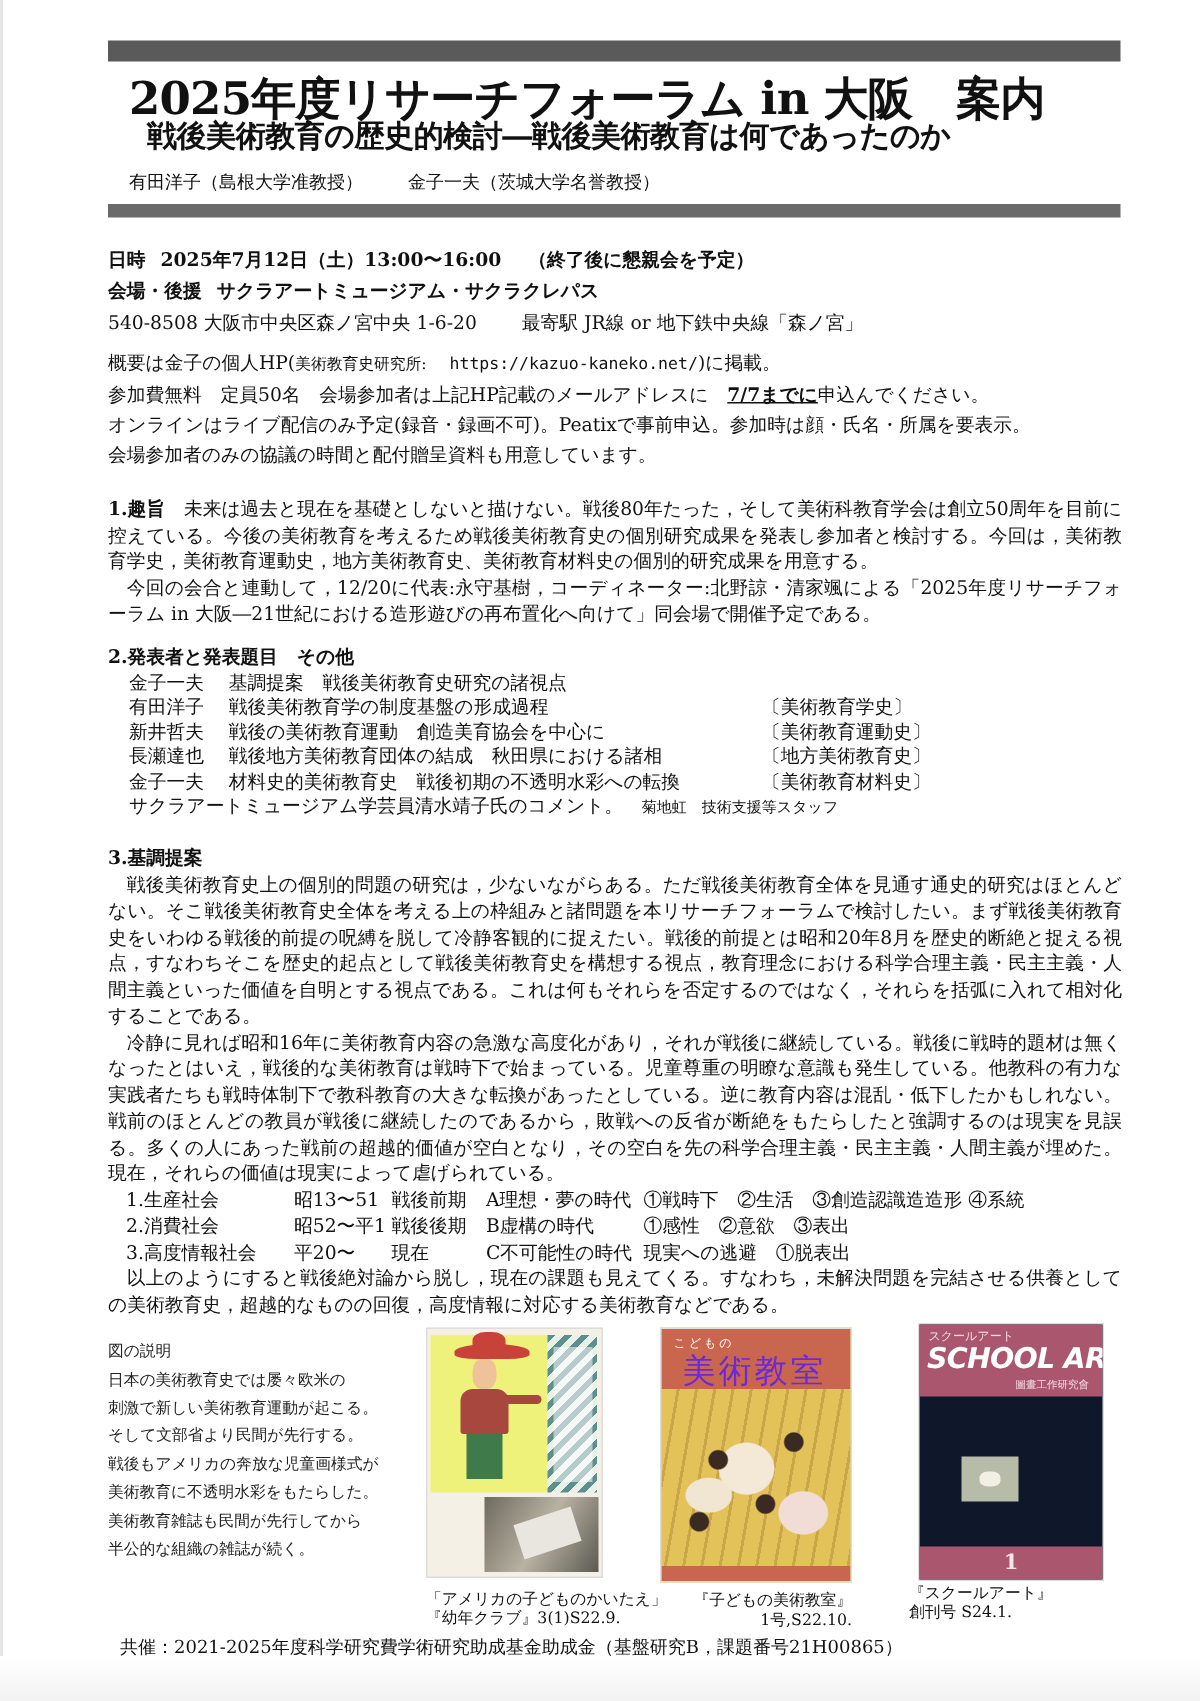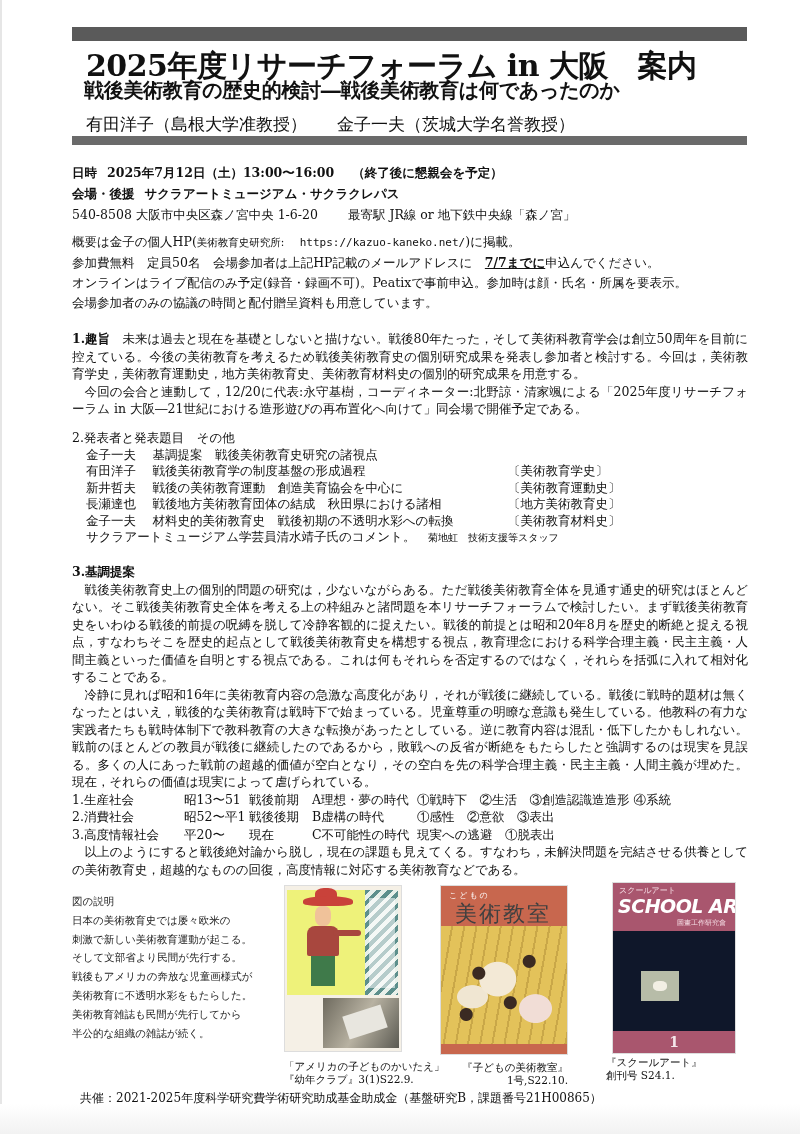--- a/index.html
+++ b/index.html
@@ -8,48 +8,48 @@
     background: #ffffff;
     font-family: "DejaVu Serif", "Liberation Serif", serif;
     color: #111;
     position: relative;
   }
   .page { position: absolute; left: 0; top: 0; width: 800px; height: 1134px; }
   .leftedge { position: absolute; left: 0; top: 0; width: 2px; height: 1134px; background: #e6e6e6; }
   .bar-top { position: absolute; left: 72px; top: 27px; width: 675px; height: 14px; background: #5a5a5a; }
   .bar-mid { position: absolute; left: 72px; top: 136px; width: 675px; height: 9px; background: #6a6a6a; }
   .title1 { position: absolute; left: 86px; top: 46px; font-size: 30px; font-weight: bold; letter-spacing: -0.5px; white-space: nowrap; }
-  .title2 { position: absolute; left: 84px; top: 77px; font-size: 20px; font-weight: bold; letter-spacing: -0.3px; white-space: nowrap; }
-  .authors { position: absolute; left: 86px; top: 113px; font-size: 17px; white-space: nowrap; }
+  .title2 { position: absolute; left: 98px; top: 77px; font-size: 20px; font-weight: bold; letter-spacing: -0.3px; white-space: nowrap; }
+  .authors { position: absolute; left: 86px; top: 113px; font-size: 12px; white-space: nowrap; }
   .authors .gap { display: inline-block; width: 30px; }
 
   .info { position: absolute; left: 72px; top: 162px; font-size: 12.5px; line-height: 21px; white-space: nowrap; }
   .info .row { height: 21px; }
   .info .bold { font-weight: bold; }
   .info .label { font-weight: bold; margin-right: 10px; }
   .info .sp { display: inline-block; width: 18px; }
   .info2 { position: absolute; left: 72px; top: 232px; font-size: 12.5px; line-height: 20px; white-space: nowrap; }
   .info2 .small { font-size: 10.5px; margin-top: 36px; }
   .info2 .mono { font-family: "DejaVu Sans Mono", "Liberation Mono", monospace; font-size: 11px; padding-left: 12px; }
   .underline { text-decoration: underline; font-weight: bold; }
 
   .sec { position: absolute; left: 72px; width: 676px; font-size: 12.5px; line-height: 17.5px; text-align: justify; }
   .sec .h { font-weight: bold; }
   .sec p { margin: 0; }
   .indent { text-indent: 1em; }
 
   .pres { position: absolute; left: 72px; top: 430px; width: 676px; font-size: 12.5px; line-height: 16.5px; }
-  .pres .h { font-weight: normal; }
+  .pres .h { font-weight: bold; }
   .pres .row { position: relative; height: 16.5px; padding-left: 14px; white-space: nowrap; }
   .pres .name { display: inline-block; width: 54px; }
   .pres .field { position: absolute; left: 436px; top: 0; }
   .pres .small { font-size: 10px; }
 
   .periods { font-size: 12.5px; line-height: 17.5px; }
-  .periods .prow { white-space: nowrap; position: relative; height: 17.5px; }
+  .periods .prow { white-space: nowrap; position: relative; height: 17.5px; margin-left: 12px; }
   .periods .c1 { position: absolute; left: 0; }
   .periods .c2 { position: absolute; left: 112px; }
   .periods .c3 { position: absolute; left: 177px; }
   .periods .c4 { position: absolute; left: 240px; }
   .periods .c5 { position: absolute; left: 345px; }
 
   .fig-desc { position: absolute; left: 72px; top: 892px; width: 200px; font-family: "DejaVu Sans", "Liberation Sans", sans-serif; font-size: 10.5px; line-height: 18.8px; color: #222; }
 
   .fig { position: absolute; }
   .fig .cap { font-size: 10.5px; line-height: 13px; white-space: nowrap; margin-top: 4px; }
@@ -67,21 +67,21 @@
   .c1-arm { position: absolute; left: 48px; top: 44px; width: 28px; height: 6px; background: #a8473e; border-radius: 3px; }
   .c1-legs { position: absolute; left: 26px; top: 70px; width: 24px; height: 30px; background: #3f7a4a; }
   .c1-text { position: absolute; left: 84px; top: 12px; width: 26px; height: 90px; background: rgba(255,255,255,0.55); }
   .c1-photo { position: absolute; left: 38px; top: 112px; width: 76px; height: 50px; background: linear-gradient(120deg, #6e6a5e, #b8b2a2 50%, #5b5a52); }
   .c1-photo-board { position: absolute; left: 60px; top: 124px; width: 40px; height: 24px; background: #e8e6df; transform: rotate(-18deg); }
 
   
   .cover2 { width: 126px; height: 168px; background: #e6c45c; border: 1px solid #ddd; }
   .c2-head { position: absolute; left: 0; top: 0; width: 126px; height: 40px; background: #c8674e; }
   .c2-small { position: absolute; left: 8px; top: 4px; font-size: 8px; color: #fff; letter-spacing: 2px; }
-  .c2-title { position: absolute; left: 14px; top: 13px; font-size: 22px; color: #404040; letter-spacing: 2px; white-space: nowrap; }
+  .c2-title { position: absolute; left: 14px; top: 13px; font-size: 22px; color: #6d28d9; letter-spacing: 2px; white-space: nowrap; }
   .c2-art { position: absolute; left: 0; top: 40px; width: 126px; height: 118px;
     background:
       radial-gradient(circle at 30% 40%, #3a2a22 0 6px, transparent 7px),
       radial-gradient(circle at 70% 30%, #3a2a22 0 6px, transparent 7px),
       radial-gradient(circle at 55% 65%, #3a2a22 0 6px, transparent 7px),
       radial-gradient(circle at 20% 75%, #3a2a22 0 6px, transparent 7px),
       radial-gradient(ellipse at 45% 45%, #f3e9d6 0 18px, transparent 19px),
       radial-gradient(ellipse at 75% 70%, #f1ddd6 0 16px, transparent 17px),
       radial-gradient(ellipse at 25% 60%, #f0e6d2 0 15px, transparent 16px),
       repeating-linear-gradient(100deg, #e3c25a 0 10px, #c9a748 10px 12px); }

